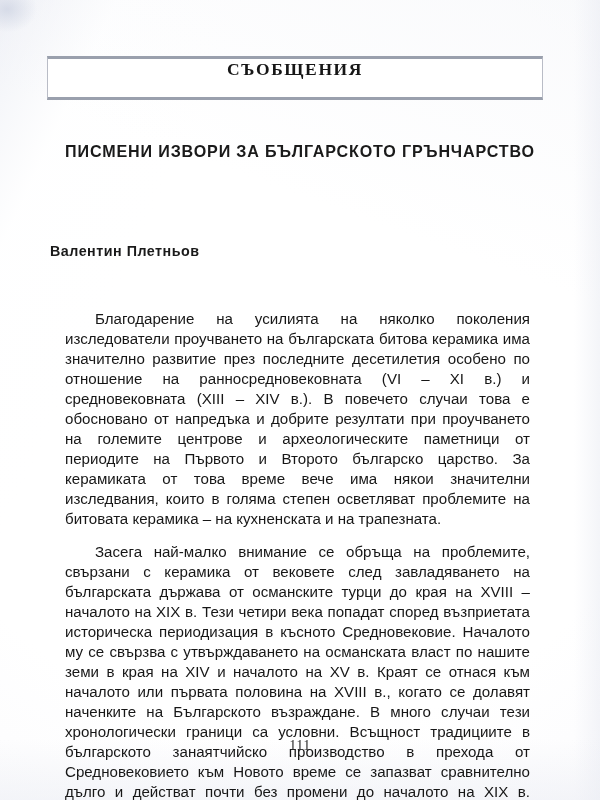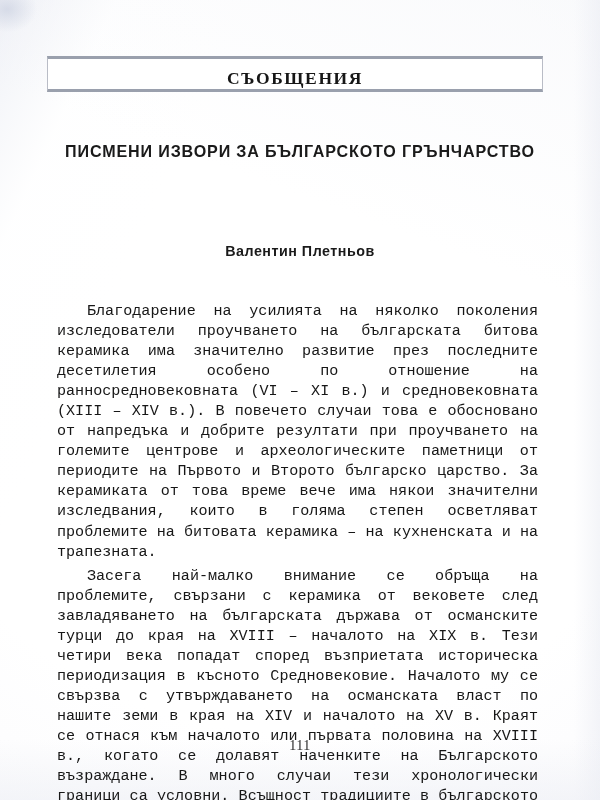--- a/index.html
+++ b/index.html
@@ -47,28 +47,28 @@
     background: linear-gradient(to top, rgba(236,238,244,0.55), rgba(255,255,255,0));
     pointer-events: none;
   }
 
   
   .banner {
     position: absolute;
     left: 47px;
     top: 56px;
     width: 496px;
-    height: 36px;
+    height: 44px;
     box-sizing: border-box;
     border: 1px solid #b9bcc6;
     border-top: 3px solid #9aa0ad;
     border-bottom: 3px solid #9aa0ad;
     background: #ffffff;
     display: flex;
-    align-items: flex-end;
+    align-items: flex-start;
     justify-content: center;
   }
   .banner-label {
     font-family: "Liberation Serif", serif;
     font-weight: bold;
     font-size: 17.5px;
     letter-spacing: 1.6px;
     color: #161616;
     white-space: nowrap;
   }
@@ -94,41 +94,41 @@
   .title-line.line2 {
     letter-spacing: 1.1px;
   }
 
   
   .author {
     position: absolute;
     left: 50px;
     top: 243px;
     width: 500px;
-    text-align: center;
+    text-align: left;
     font-family: "Liberation Sans", sans-serif;
     font-weight: bold;
     font-size: 14.3px;
     letter-spacing: 0.5px;
     color: #1a1a1a;
   }
 
   
   .body-text {
     position: absolute;
     left: 53px;
     top: 297px;
     width: 489px;
   }
   .para {
-    margin: 4px;
+    margin: 12px;
     text-indent: 30px;
     text-align: justify;
     text-justify: inter-word;
-    font-family: Liberation Mono, monospace;
+    font-family: Liberation Sans, sans-serif;
     font-size: 15.1px;
     line-height: 20.05px;
     color: #171717;
     hyphens: manual;
   }
 
   
   .folio {
     position: absolute;
     left: 0;

